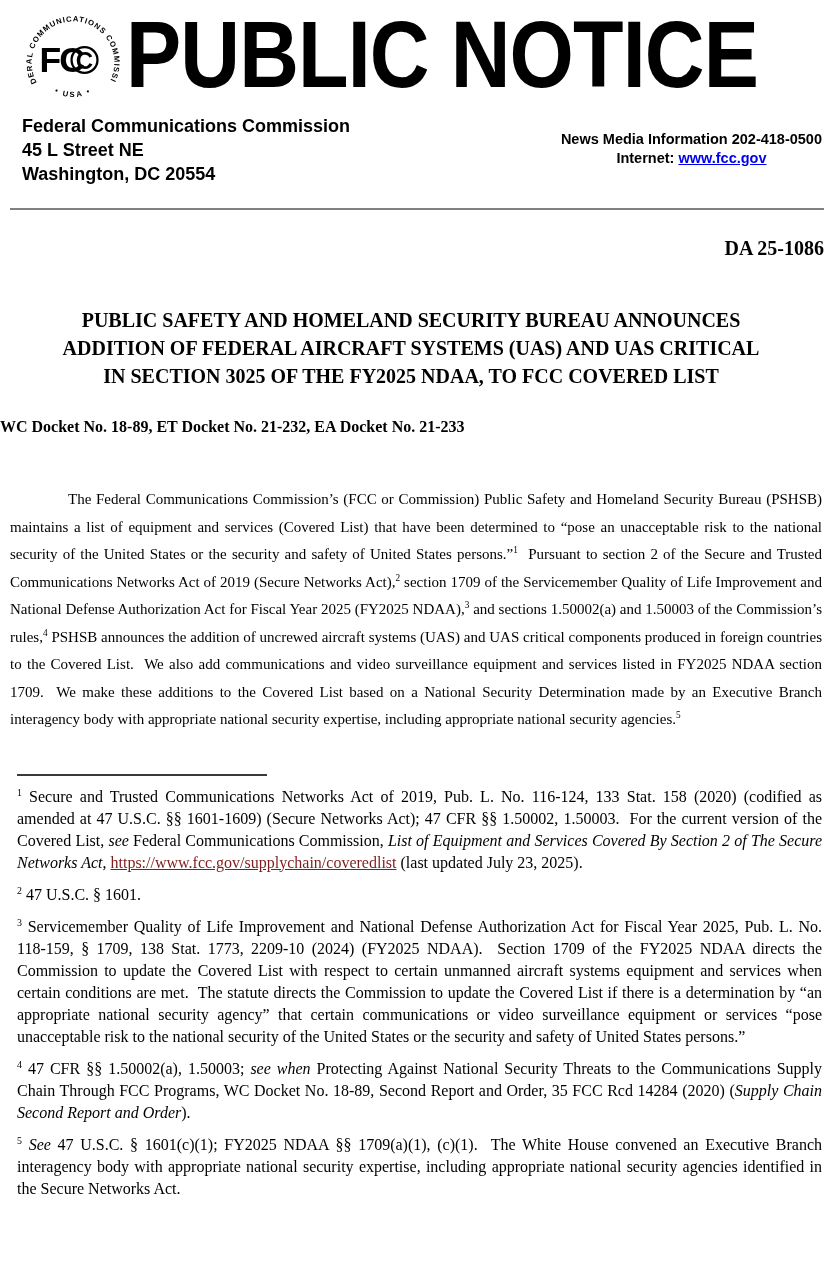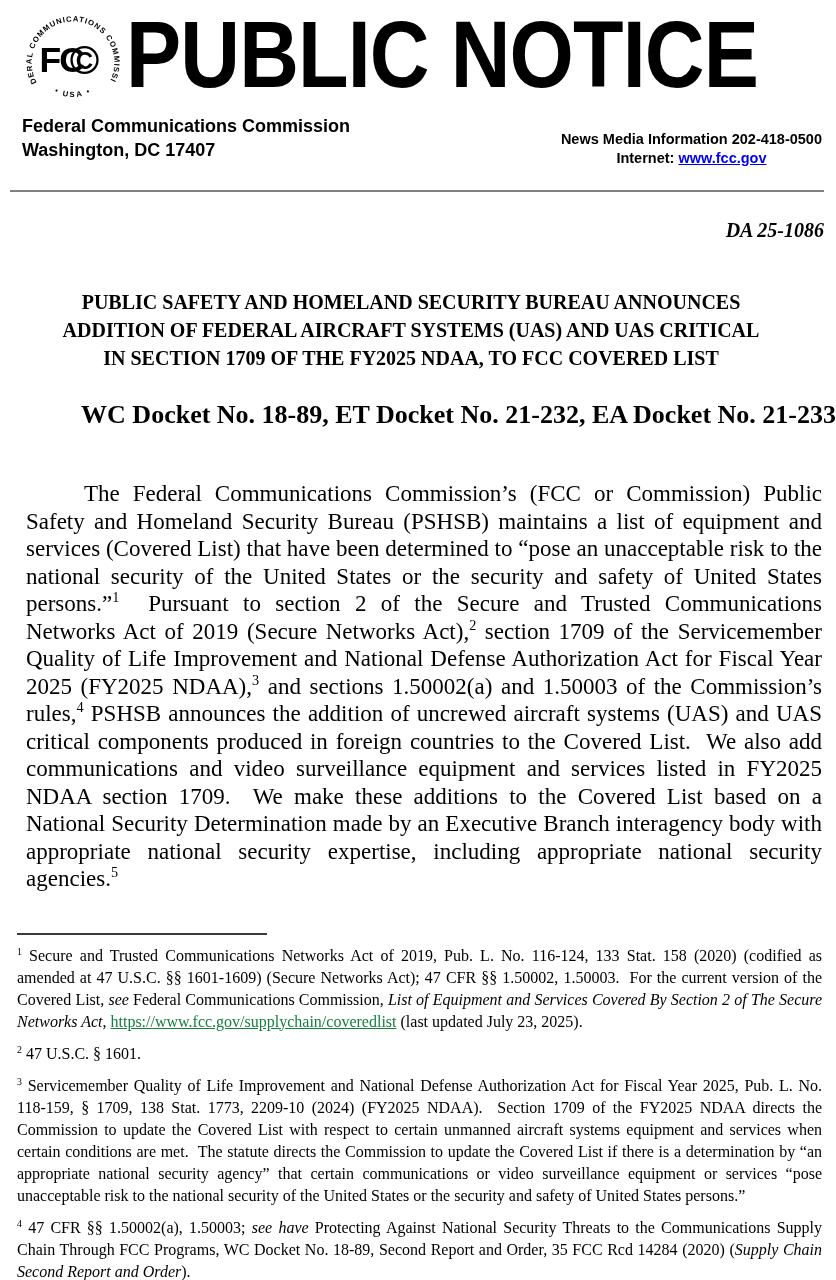--- a/index.html
+++ b/index.html
@@ -56,40 +56,39 @@
     margin: 22px 12px 0 10px;
   }
   
   .meta {
     margin-top: 24px;
     padding-right: 12px;
     text-align: right;
     font-weight: bold;
     font-size: 20px;
     line-height: 28px;
-    font-style: italic;
   }
   
   .title {
     margin: 44px 44px 0 30px;
     text-align: center;
     font-weight: bold;
     font-size: 20px;
     line-height: 28px;
   }
   .dockets {
     margin-top: 28px;
-    text-align: right;
+    text-align: left;
     font-weight: bold;
-    font-size: 26px;
+    font-size: 16px;
   }
   
   .bodytext {
-    margin: 50px 14px 0 26px;
-    font-size: 23px;
+    margin: 50px 14px 0 10px;
+    font-size: 15px;
     line-height: 27.5px;
     text-align: justify;
     text-indent: 58px;
   }
   .bodytext sup, .fn sup {
     font-size: 62%;
     vertical-align: super;
     line-height: 0;
   }
   
@@ -99,21 +98,21 @@
     border-top: 2px solid #3a3a3a;
   }
   .footnotes { margin: 4px 14px 0 17px; }
   .fn {
     margin-top: 10px;
     font-size: 16px;
     line-height: 22px;
     text-align: justify;
   }
   .fn em, .bodytext em { }
-  a.lnk { color: #15803d; text-decoration: underline; word-break: break-all; font-family: Liberation Serif, serif; }
+  a.lnk { color: #7f1d1d; text-decoration: underline; word-break: break-all; font-family: Liberation Serif, serif; }
   .seal text { fill: #000; }
 </style>
 </head>
 <body>
 
 <div class="page">
 
   <div class="masthead">
     <div class="seal">
       <svg viewBox="0 0 100 100" width="106" height="96" aria-hidden="true">
@@ -133,52 +132,53 @@
       </svg>
     </div>
     <div class="banner">
       <span class="banner-text">PUBLIC NOTICE</span>
     </div>
   </div>
 
   <div class="addr-row">
     <div class="addr">
       <div>Federal Communications Commission</div>
-      <div>Washington, DC 17407</div>
+      <div>45 L Street NE</div>
+      <div>Washington, DC 20554</div>
     </div>
     <div class="media">
       <div>News Media Information 202-418-0500</div>
       <div><span>Internet: </span><a class="hlink" href="#">www.fcc.gov</a></div>
     </div>
   </div>
 
   <hr class="rule">
 
   <div class="meta">
     <div>DA 25-1086</div>
   </div>
 
   <div class="title">
     <div>PUBLIC SAFETY AND HOMELAND SECURITY BUREAU ANNOUNCES</div>
     <div>ADDITION OF FEDERAL AIRCRAFT SYSTEMS (UAS) AND UAS CRITICAL</div>
-    <div>IN SECTION 1709 OF THE FY2025 NDAA, TO FCC COVERED LIST</div>
+    <div>IN SECTION 3025 OF THE FY2025 NDAA, TO FCC COVERED LIST</div>
   </div>
 
   <div class="dockets">WC Docket No. 18-89, ET Docket No. 21-232, EA Docket No. 21-233</div>
 
   <p class="bodytext"><span>The Federal Communications Commission’s (FCC or Commission) Public Safety and Homeland Security Bureau (PSHSB) maintains a list of equipment and services (Covered List) that have been determined to “pose an unacceptable risk to the national security of the United States or the security and safety of United States persons.”</span><sup>1</sup><span>&nbsp; Pursuant to section 2 of the Secure and Trusted Communications Networks Act of 2019 (Secure Networks Act),</span><sup>2</sup><span> section 1709 of the Servicemember Quality of Life Improvement and National Defense Authorization Act for Fiscal Year 2025 (FY2025 NDAA),</span><sup>3</sup><span> and sections 1.50002(a) and 1.50003 of the Commission’s rules,</span><sup>4</sup><span> PSHSB announces the addition of uncrewed aircraft systems (UAS) and UAS critical components produced in foreign countries to the Covered List.&nbsp; We also add communications and video surveillance equipment and services listed in FY2025 NDAA section 1709.&nbsp; We make these additions to the Covered List based on a National Security Determination made by an Executive Branch interagency body with appropriate national security expertise, including appropriate national security agencies.</span><sup>5</sup></p>
 
   <div class="fnrule"></div>
 
   <div class="footnotes">
 
     <p class="fn"><sup>1</sup><span> Secure and Trusted Communications Networks Act of 2019, Pub. L. No. 116-124, 133 Stat. 158 (2020) (codified as amended at 47 U.S.C. §§ 1601-1609) (Secure Networks Act); 47 CFR §§ 1.50002, 1.50003.&nbsp; For the current version of the Covered List, </span><em>see</em><span> Federal Communications Commission, </span><em>List of Equipment and Services Covered By Section 2 of The Secure Networks Act</em><span>, </span><a class="lnk" href="#">https://www.fcc.gov/supplychain/coveredlist</a><span> (last updated July 23, 2025).</span></p>
 
     <p class="fn"><sup>2</sup><span> 47 U.S.C. § 1601.</span></p>
 
     <p class="fn"><sup>3</sup><span> Servicemember Quality of Life Improvement and National Defense Authorization Act for Fiscal Year 2025, Pub. L. No. 118-159, § 1709, 138 Stat. 1773, 2209-10 (2024) (FY2025 NDAA).&nbsp; Section 1709 of the FY2025 NDAA directs the Commission to update the Covered List with respect to certain unmanned aircraft systems equipment and services when certain conditions are met.&nbsp; The statute directs the Commission to update the Covered List if there is a determination by “an appropriate national security agency” that certain communications or video surveillance equipment or services “pose unacceptable risk to the national security of the United States or the security and safety of United States persons.”</span></p>
 
-    <p class="fn"><sup>4</sup><span> 47 CFR §§ 1.50002(a), 1.50003; </span><em>see have</em><span> Protecting Against National Security Threats to the Communications Supply Chain Through FCC Programs, WC Docket No. 18-89, Second Report and Order, 35 FCC Rcd 14284 (2020) (</span><em>Supply Chain Second Report and Order</em><span>).</span></p>
+    <p class="fn"><sup>4</sup><span> 47 CFR §§ 1.50002(a), 1.50003; </span><em>see when</em><span> Protecting Against National Security Threats to the Communications Supply Chain Through FCC Programs, WC Docket No. 18-89, Second Report and Order, 35 FCC Rcd 14284 (2020) (</span><em>Supply Chain Second Report and Order</em><span>).</span></p>
 
     <p class="fn"><sup>5</sup><span> </span><em>See</em><span> 47 U.S.C. § 1601(c)(1); FY2025 NDAA §§ 1709(a)(1), (c)(1).&nbsp; The White House convened an Executive Branch interagency body with appropriate national security expertise, including appropriate national security agencies identified in the Secure Networks Act.&nbsp; </span></p>
 
   </div>
 </div>
 
 </body></html>

